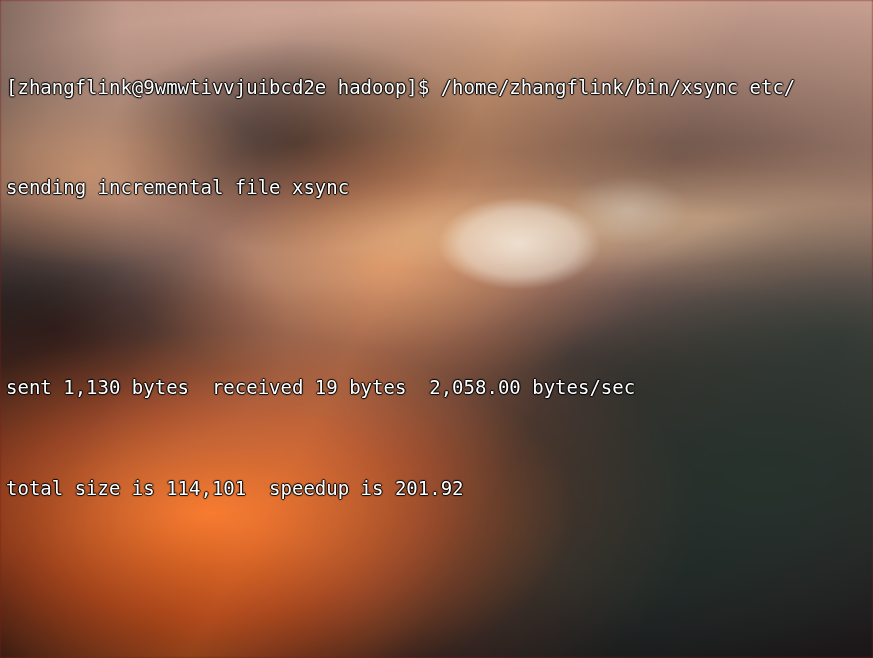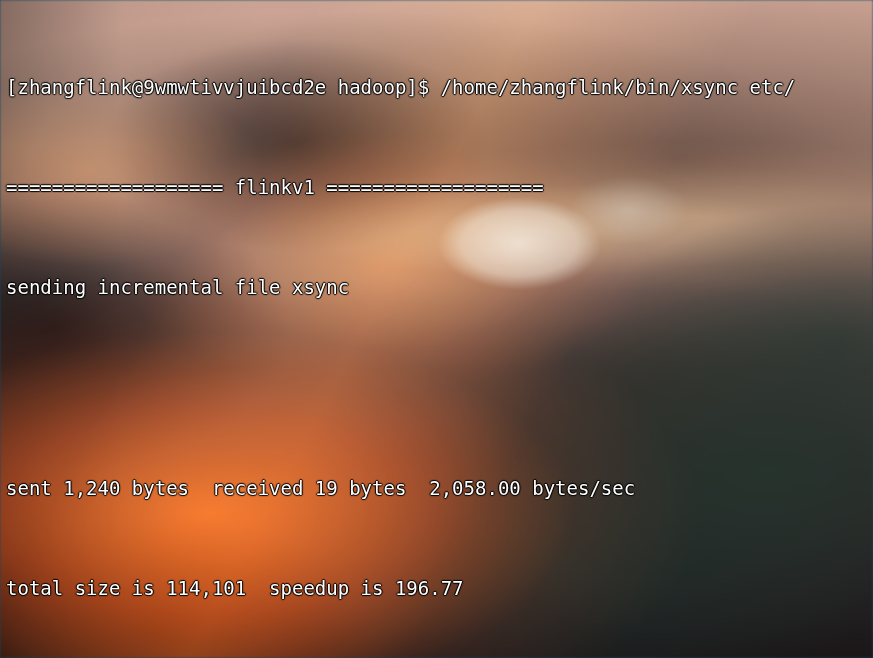--- a/index.html
+++ b/index.html
@@ -5,21 +5,21 @@
   html, body {
     margin: 0;
     padding: 0;
     background: #000;
   }
   #terminal {
     position: relative;
     width: 873px;
     height: 658px;
     overflow: hidden;
-    background: #0c4a6e;
+    background: #7f1d1d;
     font-family: "DejaVu Sans Mono", "Liberation Mono", monospace;
   }
   
   #bg {
     position: absolute;
     inset: 0;
     z-index: 0;
   }
   .bglayer { position: absolute; inset: 0; }
 
@@ -120,25 +120,24 @@
     <div class="bglayer ridge"></div>
     <div class="bglayer lights"></div>
     <div class="bglayer roofs"></div>
     <div class="bglayer wall"></div>
     <div class="bglayer shade"></div>
     <div class="bglayer glow"></div>
   </div>
 
   <div id="screen">
     <div class="line">[zhangflink@9wmwtivvjuibcd2e hadoop]$ /home/zhangflink/bin/xsync etc/</div>
-    <div class="line">=================== flinkv1 ===================</div>
     <div class="line">sending incremental file xsync</div>
     <div class="line blank"></div>
-    <div class="line">sent 1,240 bytes  received 19 bytes  2,058.00 bytes/sec</div>
-    <div class="line">total size is 114,101  speedup is 196.77</div>
+    <div class="line">sent 1,130 bytes  received 19 bytes  2,058.00 bytes/sec</div>
+    <div class="line">total size is 114,101  speedup is 201.92</div>
     
     
     
     
     
     
     
     
     
     

